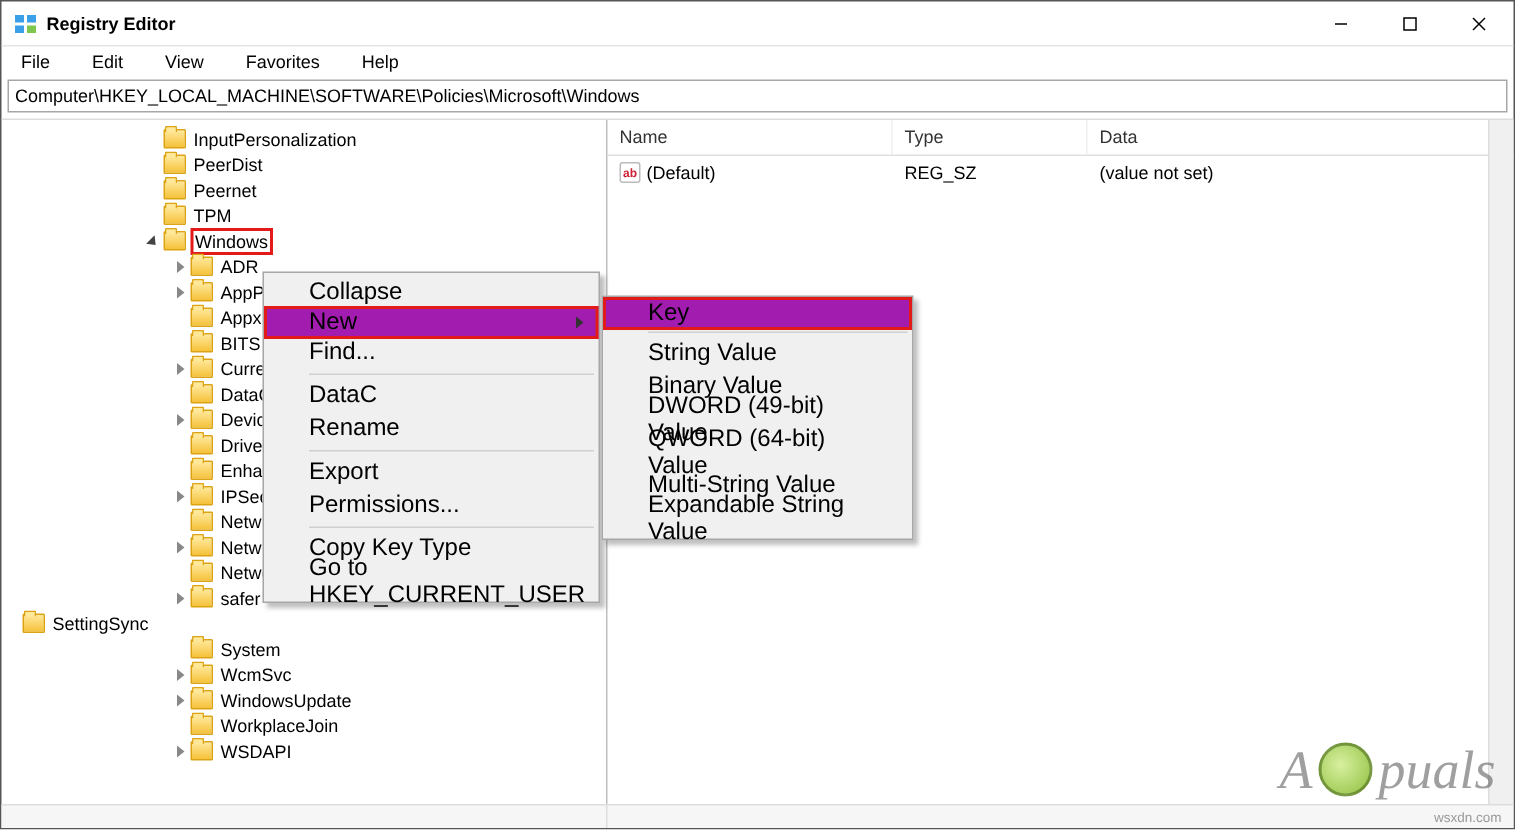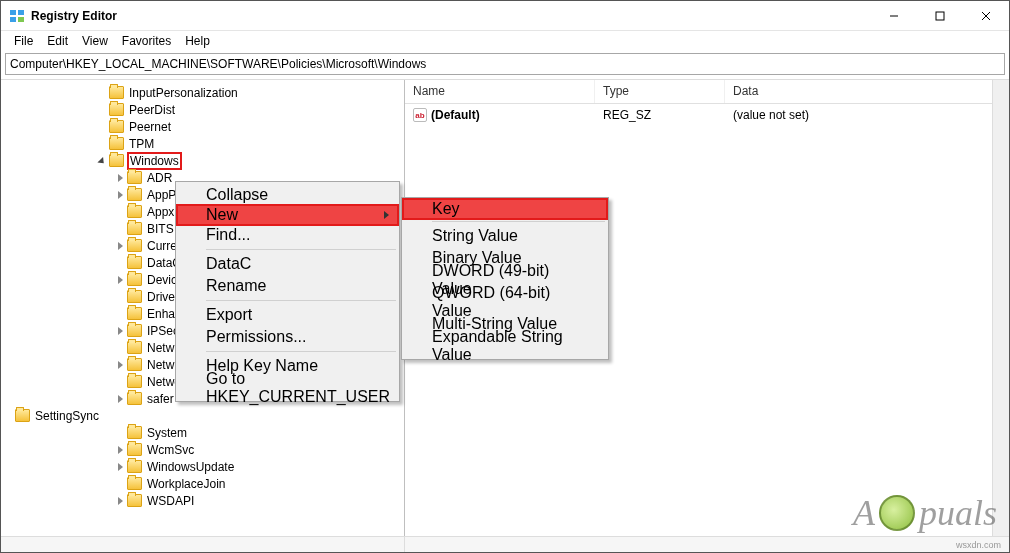--- a/index.html
+++ b/index.html
@@ -4,21 +4,21 @@
   <style>
     * { box-sizing: border-box; }
     html, body { margin: 0; padding: 0; font-family: 'Segoe UI', Tahoma, sans-serif; font-size: 12px; color: #000; background: #fff; overflow: hidden; }
     .window { width: 1010px; height: 553px; border: 1px solid #555; background: #fff; position: relative; display: flex; flex-direction: column; }
     .titlebar { height: 30px; display: flex; align-items: center; justify-content: space-between; border-bottom: 1px solid #e5e5e5; font-weight: bold; }
     .titlebar-left { display: flex; align-items: center; padding-left: 8px; gap: 6px; }
     .titlebar-title { font-size: 12px; }
     .win-controls { display: flex; }
     .win-btn { width: 46px; height: 30px; display: flex; align-items: center; justify-content: center; font-size: 11px; }
     .win-btn svg { width: 10px; height: 10px; }
-    .menubar { height: 20px; display: flex; align-items: center; padding: 0 6px; gap: 0; text-align: right; }
+    .menubar { height: 20px; display: flex; align-items: center; padding: 0 6px; gap: 14px; text-align: right; }
     .menuitem { padding: 2px 7px; font-size: 12px; }
     .addressbar { height: 22px; border: 1px solid #a7a7a7; margin: 2px 4px 4px 4px; padding: 2px 4px; font-size: 12px; display: flex; align-items: center; }
     .content { flex: 1; display: flex; min-height: 0; border-top: 1px solid #ddd; }
     .tree-pane { width: 404px; border-right: 1px solid #bfbfbf; overflow: hidden; position: relative; padding-top: 4px; }
     .tree-row { display: flex; align-items: center; height: 17px; white-space: nowrap; }
     .chev { width:14px; display:inline-flex; align-items:center; justify-content:center; }
     .chev-r::before { content:''; width:0; height:0; border-top:4px solid transparent; border-bottom:4px solid transparent; border-left:5px solid #888; }
     .chev-d::before { content:''; width:0; height:0; border-left:4px solid transparent; border-right:4px solid transparent; border-top:5px solid #444; transform: translate(0,1px) rotate(-45deg); }
     .folder-icon { width: 15px; height: 13px; background: linear-gradient(#ffe89a, #f5c23b); border: 1px solid #dca315; border-radius: 1px; margin-right: 3px; position: relative; }
     .folder-icon::before { content:''; position:absolute; top:-3px; left:0; width:6px; height:3px; background:#ffe89a; border:1px solid #dca315; border-bottom:none; border-radius:1px 1px 0 0; }
@@ -27,21 +27,21 @@
     .list-pane { flex: 1; display: flex; flex-direction: column; }
     .list-header { height: 24px; display: flex; border-bottom: 1px solid #e0e0e0; }
     .list-header .col { padding: 4px 8px; font-size: 12px; color: #333; border-right: 1px solid #f0f0f0; }
     .list-body { flex: 1; padding: 2px 0; }
     .list-row { display: flex; height: 18px; align-items: center; }
     .list-row .cell { padding: 0 8px; font-size: 12px; }
     .ab-icon { width: 14px; height: 14px; display:inline-flex; align-items:center; justify-content:center; font-size:8px; font-weight:bold; color:#c23; border:1px solid #bbb; background:#fff; margin-right:4px; position:relative; border-radius:2px; }
     .ab-icon::after { content:'ab'; }
     .context-menu { position: absolute; background: #f0f0f0; border: 1px solid #a7a7a7; box-shadow: 3px 3px 3px rgba(0,0,0,.25); z-index: 10; padding: 2px; }
     .ctx-item { height: 22px; display: flex; align-items: center; padding: 0 30px 0 28px; font-size: 16px; position: relative; }
-    .ctx-item.hover { background: #ef4444; }
+    .ctx-item.hover { background: #a21caf; }
     .ctx-sep { height: 1px; background: #d0d0d0; margin: 3px 1px 3px 28px; }
     .ctx-sub::after { content: ''; position: absolute; right: 8px; width:0; height:0; border-top:4px solid transparent; border-bottom:4px solid transparent; border-left:5px solid #333; }
     .red-box { border: 2px solid #e21a1a; }
     .statusbar { height: 16px; border-top: 1px solid #ddd; background: #f6f6f6; display:flex; }
     .statusbar .seg { border-right: 1px solid #ddd; width: 404px; height:100%; }
     .app-icon { width:16px; height:16px; display:inline-flex; align-items:center; justify-content:center; }
     .watermark { position: absolute; right: 12px; bottom: 18px; font-family: Georgia, serif; font-size: 36px; color: rgba(80,80,80,.55); font-style: italic; display:flex; align-items:center; gap:2px; pointer-events:none; }
     .watermark .face { width:36px; height:36px; border-radius:50%; background: radial-gradient(circle at 40% 40%, #d8f0a0, #8fbf3f); border:2px solid rgba(60,90,20,.5); position:relative; margin:0 2px; }
     .attribution { position:absolute; right:8px; bottom:2px; font-size:9px; color:#999; }
     .scrollbar-v { position:absolute; right:0; top:0; bottom:0; width:17px; background:#f0f0f0; border-left:1px solid #ddd; }
@@ -226,21 +226,21 @@
         </div>
     </div>
     <div class="list-pane" style="position:relative;">
       <div class="list-header">
         <div class="col" style="width:190px">Name</div>
         <div class="col" style="width:130px">Type</div>
         <div class="col" style="width:260px; border-right:none;">Data</div>
       </div>
       <div class="list-body">
         <div class="list-row">
-          <div class="cell" style="width:190px; display:flex; align-items:center;font-weight:bold;">
+          <div class="cell" style="width:190px; display:flex; align-items:center;">
             <span class="ab-icon"></span>
             <span>(Default)</span>
           </div>
           <div class="cell" style="width:130px;">REG_SZ</div>
           <div class="cell" style="width:260px;">(value not set)</div>
         </div>
       </div>
       <div class="scrollbar-v"></div>
     </div>
   </div>
@@ -255,21 +255,21 @@
       <span>New</span>
     </div>
     <div class="ctx-item">Find...</div>
     <div class="ctx-sep"></div>
     <div class="ctx-item">DataC</div>
     <div class="ctx-item">Rename</div>
     <div class="ctx-sep"></div>
     <div class="ctx-item">Export</div>
     <div class="ctx-item">Permissions...</div>
     <div class="ctx-sep"></div>
-    <div class="ctx-item">Help Key Name</div>
+    <div class="ctx-item">Copy Key Type</div>
     <div class="ctx-item">Go to HKEY_CURRENT_USER</div>
   </div>
 
   <div class="context-menu" style="left:400px; top:196px; width:208px;">
     <div class="ctx-item hover red-box" style="margin:-2px;">
       <span>Key</span>
     </div>
     <div class="ctx-sep"></div>
     <div class="ctx-item">String Value</div>
     <div class="ctx-item">Binary Value</div>

